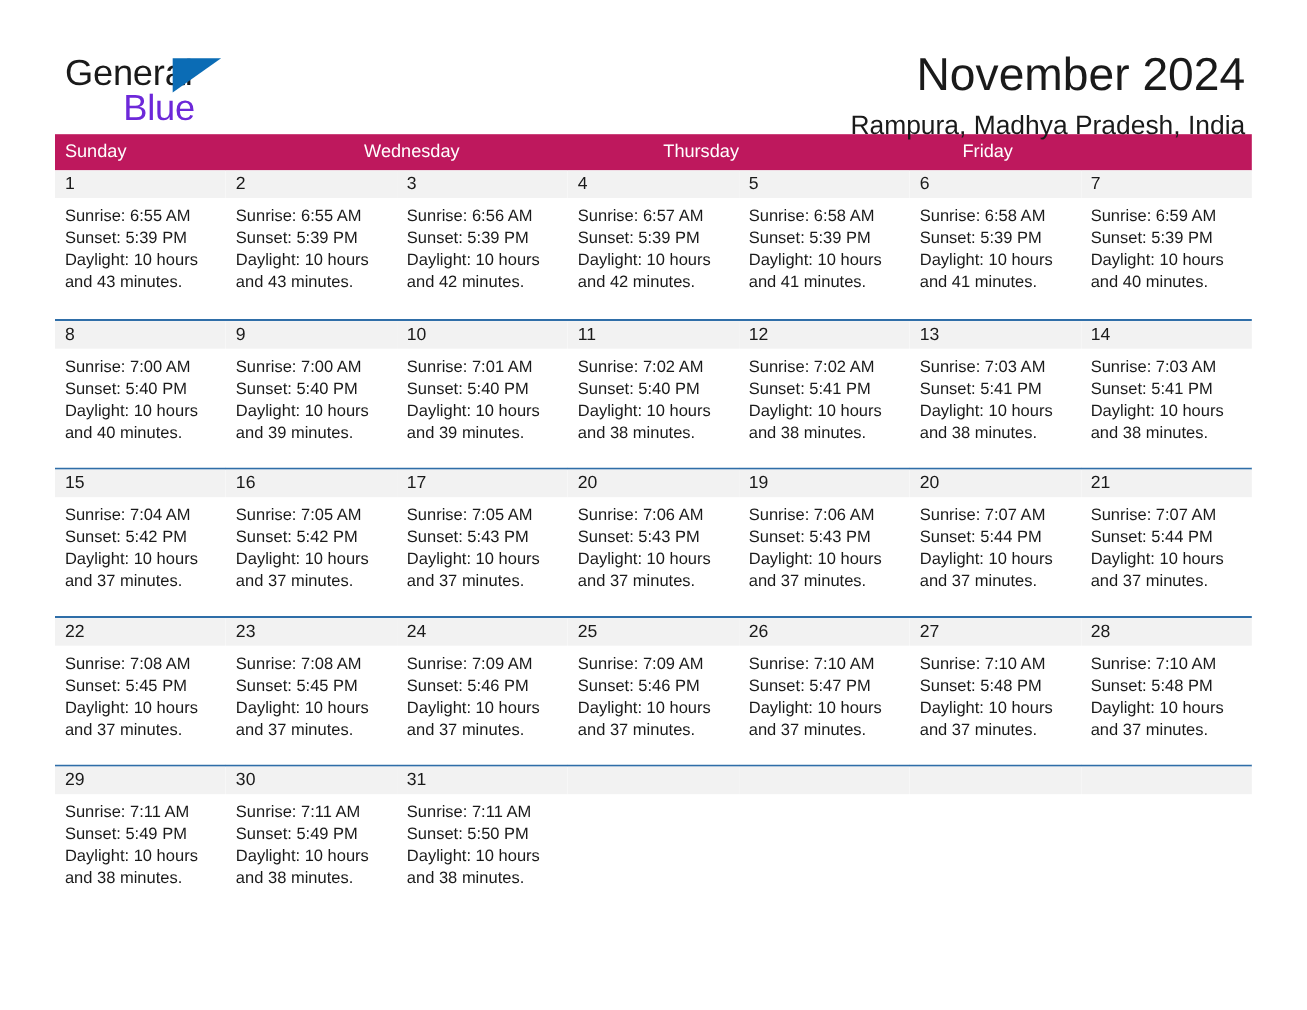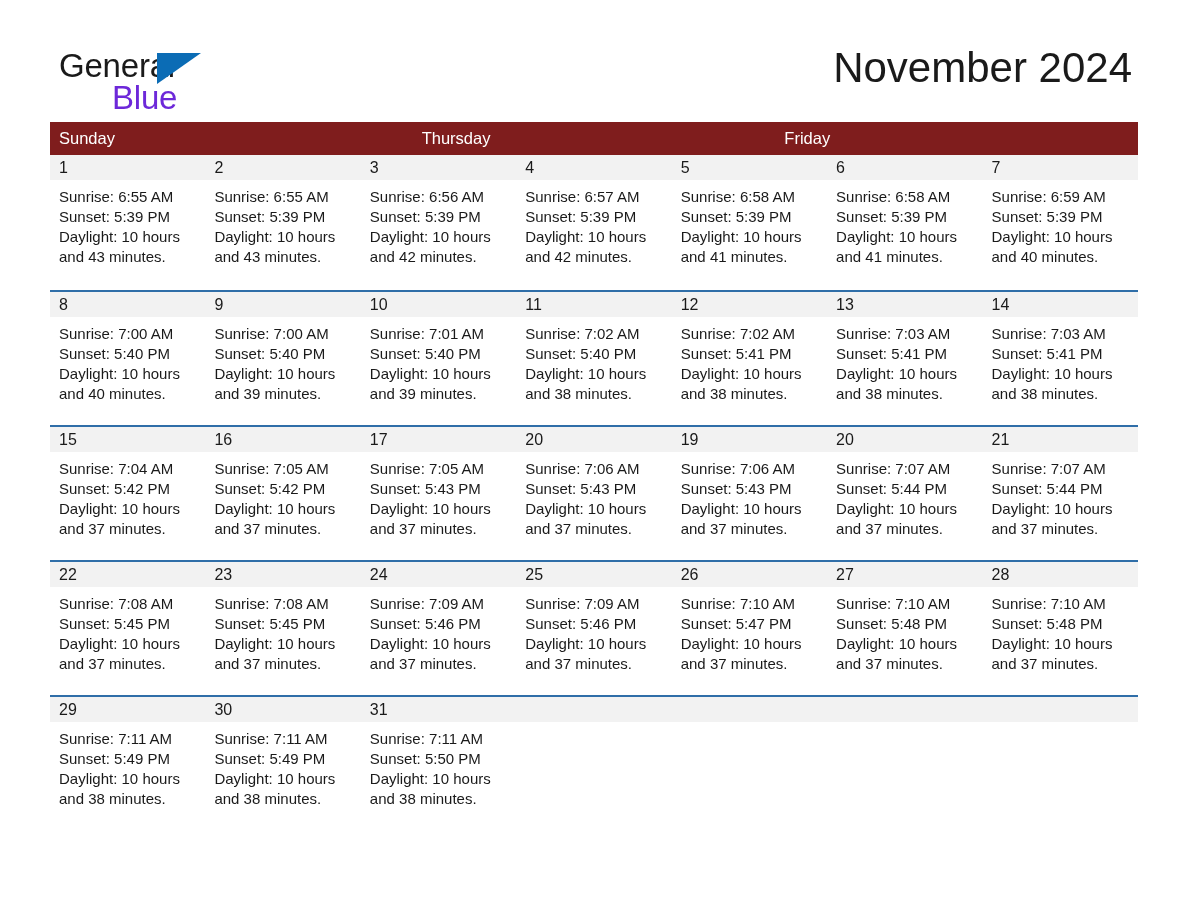--- a/index.html
+++ b/index.html
@@ -83,21 +83,21 @@
   }
 
   
   .calendar {
     width: 1088px;
     margin-top: 7px;
   }
 
   .weekday-row {
     display: flex;
-    background: #7f1d1d;
+    background: #be185d;
     height: 33px;
     align-items: center;
   }
   .weekday-cell {
     flex: 1 1 0;
     color: #ffffff;
     font-size: 16.5px;
     line-height: 33px;
     padding-left: 9px;
     white-space: nowrap;
@@ -150,28 +150,30 @@
   <div class="masthead">
 
     <div class="logo">
       <span class="logo-general">General</span>
       <span class="logo-tri"></span>
       <span class="logo-blue">Blue</span>
     </div>
 
     <div class="title-block">
       <div class="month-title">November 2024</div>
+      <div class="location-title">Rampura, Madhya Pradesh, India</div>
     </div>
 
   </div>
 
   <div class="calendar">
 
     <div class="weekday-row">
       <div class="weekday-cell">Sunday</div>
+      <div class="weekday-cell">Wednesday</div>
       <div class="weekday-cell">Thursday</div>
       <div class="weekday-cell">Friday</div>
     </div>
 
     <div id="weeks-container">
         <div class="week-row first">
           <div class="day-cell">
     <div class="day-number-band">
       <span class="day-number">1</span>
     </div>

